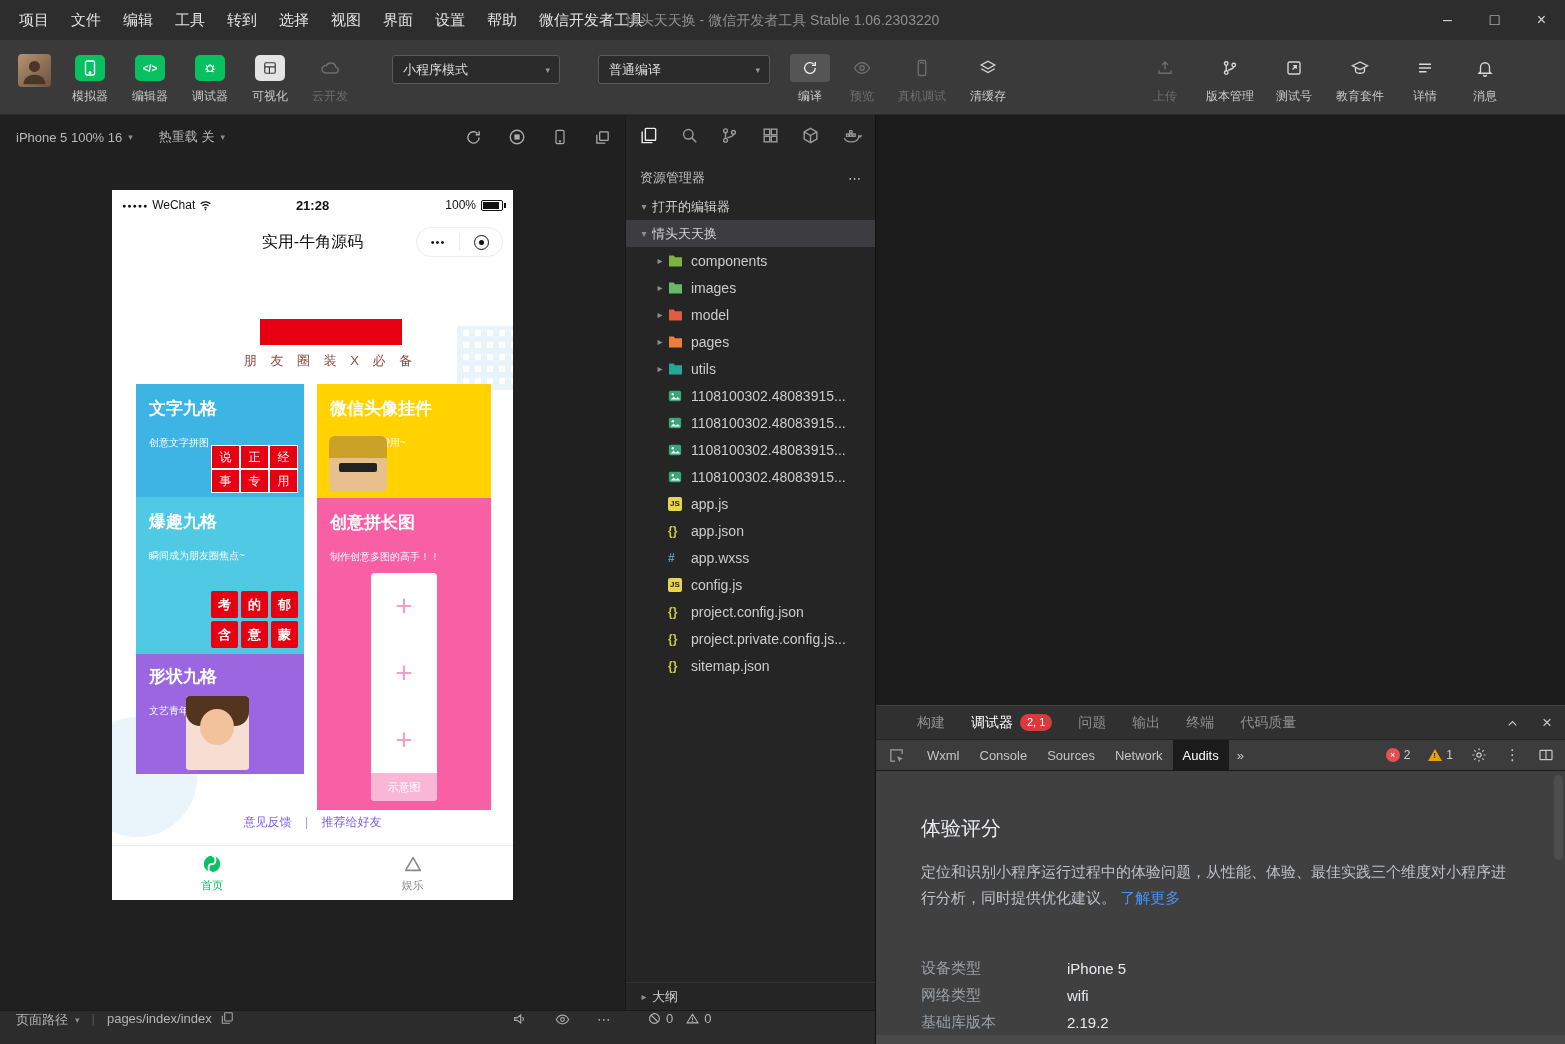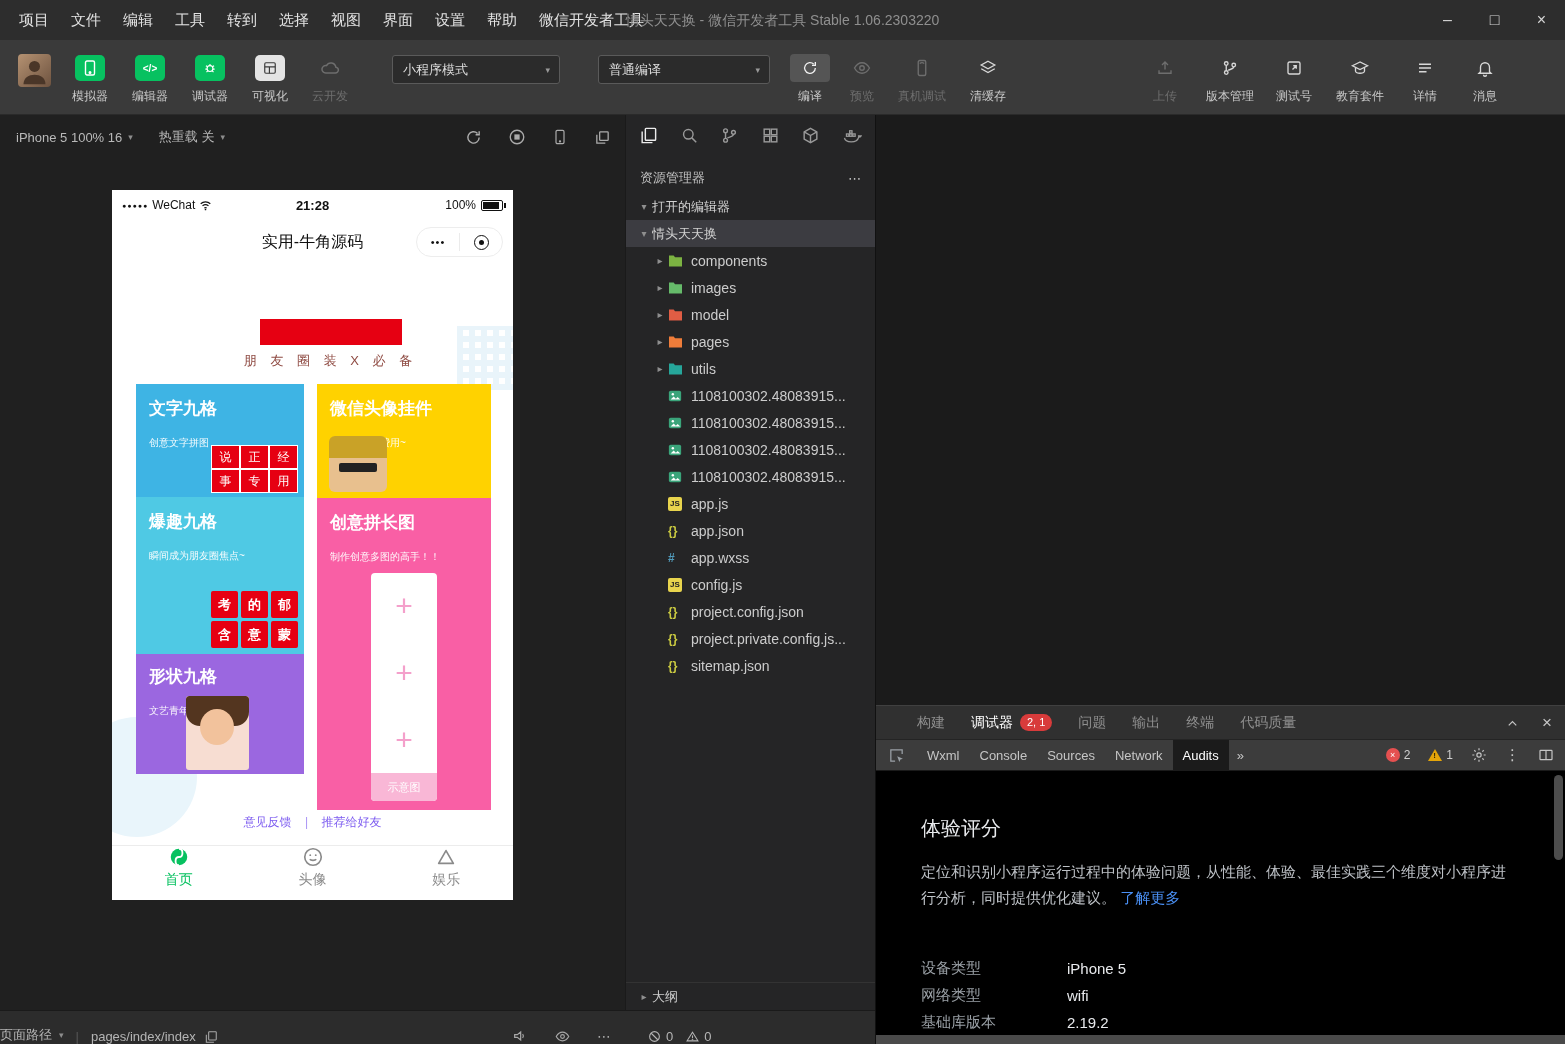--- a/index.html
+++ b/index.html
@@ -81,21 +81,21 @@
   .pendant-img::after { content:""; position:absolute; left:10px; top:27px; width:38px; height:9px; background:#222; border-radius:2px; }
   .strip { position:absolute; left:54px; top:75px; width:66px; height:228px; background:#fff; border-radius:4px; display:flex; flex-direction:column; overflow:hidden; }
   .plus { flex:1; display:flex; align-items:center; justify-content:center; font-size:30px; font-weight:300; color:#f4a0cb; }
   .strip-label { height:28px; background:#f9b7d6; color:#fff; font-size:11px; display:flex; align-items:center; justify-content:center; }
   .girl { position:absolute; left:50px; top:42px; width:63px; height:74px; background:#f7ddd2; border-radius:3px; overflow:hidden; }
   .girl-hair { position:absolute; top:0; left:0; right:0; height:30px; background:#53351f; border-radius:3px 3px 14px 14px; }
   .girl-face { position:absolute; top:13px; left:14px; width:34px; height:36px; background:#f2c29c; border-radius:50%; }
   .p-links { position:absolute; left:0; right:0; top:550px; text-align:center; font-size:12px; color:#7d5cf0; }
   .p-links .sep { margin:0 10px; color:#a994f5; }
   .p-tabbar { position:absolute; bottom:0; left:0; right:0; height:55px; background:#fff; border-top:1px solid #ececec; display:flex; }
-  .p-tab { flex:1; display:flex; flex-direction:column; align-items:center; justify-content:flex-start; gap:3px; font-size:14px; color:#8a8a8a; }
+  .p-tab { flex:1; display:flex; flex-direction:column; align-items:center; justify-content:center; gap:3px; font-size:11px; color:#8a8a8a; }
   .p-tab.active { color:#07c160; }
 
   
   .explorer { position:absolute; left:625px; top:115px; width:250px; height:895px; background:#252526; border-left:1px solid #1a1a1a; }
   .exp-icons { height:40px; display:flex; align-items:center; justify-content:space-between; padding:0 13px; color:#9a9a9a; }
   .exp-icons .active { color:#ececec; }
   .exp-title { height:30px; margin-top:8px; display:flex; align-items:center; justify-content:space-between; padding:0 14px; font-size:13px; color:#c0c0c0; }
   .tree { font-size:14px; color:#cccccc; }
   .row { height:27px; display:flex; align-items:center; white-space:nowrap; }
   .row .ar { width:16px; text-align:center; font-size:10px; color:#8f8f8f; flex:none; }
@@ -121,33 +121,33 @@
   .devtools-bar { height:32px; background:#3c3c3c; border-top:1px solid #242424; border-bottom:1px solid #1a1a1a; display:flex; align-items:center; padding-left:12px; position:relative; color:#c5c5c5; }
   .inspect { margin-right:12px; color:#9aa0a6; }
   .dt-tab { padding:0 10px; height:31px; line-height:31px; font-size:13px; color:#c5c5c5; white-space:nowrap; }
   .dt-tab.active { background:#1b1b1b; color:#fff; }
   .dt-overflow { padding:0 8px; font-size:13px; color:#c5c5c5; }
   .dt-right { position:absolute; right:12px; display:flex; align-items:center; gap:18px; }
   .err-pair { display:flex; align-items:center; gap:4px; font-size:12px; color:#cfcfcf; }
   .err-dot { width:14px; height:14px; border-radius:50%; background:#e55050; color:#fff; font-size:9px; display:flex; align-items:center; justify-content:center; }
   .warn-tri { width:0; height:0; border-left:7px solid transparent; border-right:7px solid transparent; border-bottom:12px solid #e5a50a; position:relative; }
   .warn-tri::after { content:"!"; position:absolute; left:-2px; top:2px; font-size:8px; color:#3a2a00; font-weight:bold; }
-  .dbg-content { position:relative; height:273px; background:#000000; padding:44px 55px 0 45px; overflow:hidden; color:#e8eaed; }
+  .dbg-content { position:relative; height:273px; background:#404040; padding:44px 55px 0 45px; overflow:hidden; color:#e8eaed; }
   .aud-h { font-size:20px; font-weight:400; color:#e8eaed; }
   .aud-p { margin-top:17px; font-size:15px; line-height:26px; color:#bdc1c6; max-width:590px; }
   .aud-link { color:#4a90f5; text-decoration:none; }
   .aud-rows { margin-top:44px; }
   .a-row { display:flex; height:27px; align-items:center; font-size:15px; }
   .a-lb { width:146px; color:#9aa0a6; }
   .a-val { color:#e8eaed; }
   .vscroll { position:absolute; right:3px; top:4px; width:9px; height:85px; background:#4d4d4d; border-radius:5px; }
   .hscroll { position:absolute; left:0; right:0; bottom:0; height:9px; background:#4a4a4a; }
 
   
-  .statusbar { position:absolute; left:0; top:1010px; width:875px; height:34px; background:#2c2c2c; border-top:1px solid #1a1a1a; display:flex; align-items:flex-end; padding-left:0; font-size:13px; color:#b5b5b5; }
+  .statusbar { position:absolute; left:0; top:1010px; width:875px; height:34px; background:#2c2c2c; border-top:1px solid #1a1a1a; display:flex; align-items:flex-start; padding-left:16px; font-size:13px; color:#b5b5b5; }
   .sb-group { display:flex; align-items:center; gap:7px; }
   .sb-div { margin:0 12px; color:#555; }
   .sb-icons { position:absolute; left:512px; display:flex; align-items:center; gap:26px; color:#a8a8a8; }
   .sb-problems { position:absolute; left:648px; display:flex; align-items:center; gap:5px; color:#b5b5b5; }
   .sb-problems .cnt { margin-right:8px; }
 </style>
 </head>
 <body>
 
 <div class="menubar">
@@ -458,29 +458,20 @@
 
     <div class="p-tabbar">
       <div class="p-tab active">
         <svg width="22" height="22" viewBox="0 0 24 24">
             <circle cx="12" cy="12" r="9" fill="currentColor"></circle>
             <path d="M12 3c5 0 5 9 0 9s-5 9 0 9" stroke="#fff" stroke-width="2" fill="none"></path>
           </svg>
         <span>首页</span>
       </div>
       <div class="p-tab">
-        <svg width="22" height="22" viewBox="0 0 24 24" fill="none" stroke="currentColor" stroke-width="1.8">
-            <circle cx="12" cy="12" r="9"></circle>
-            <circle cx="9" cy="10" r="1" fill="currentColor" stroke="none"></circle>
-            <circle cx="15" cy="10" r="1" fill="currentColor" stroke="none"></circle>
-            <path d="M8.5 14.5c1.2 1.6 5.8 1.6 7 0"></path>
-          </svg>
-        <span>头像</span>
-      </div>
-      <div class="p-tab">
         <svg width="22" height="22" viewBox="0 0 24 24" fill="none" stroke="currentColor" stroke-width="1.8" stroke-linejoin="round">
             <path d="M12 5l8 14H4l8-14z"></path>
           </svg>
         <span>娱乐</span>
       </div>
     </div>
   </div>
 </div>
 
 <div class="explorer">

